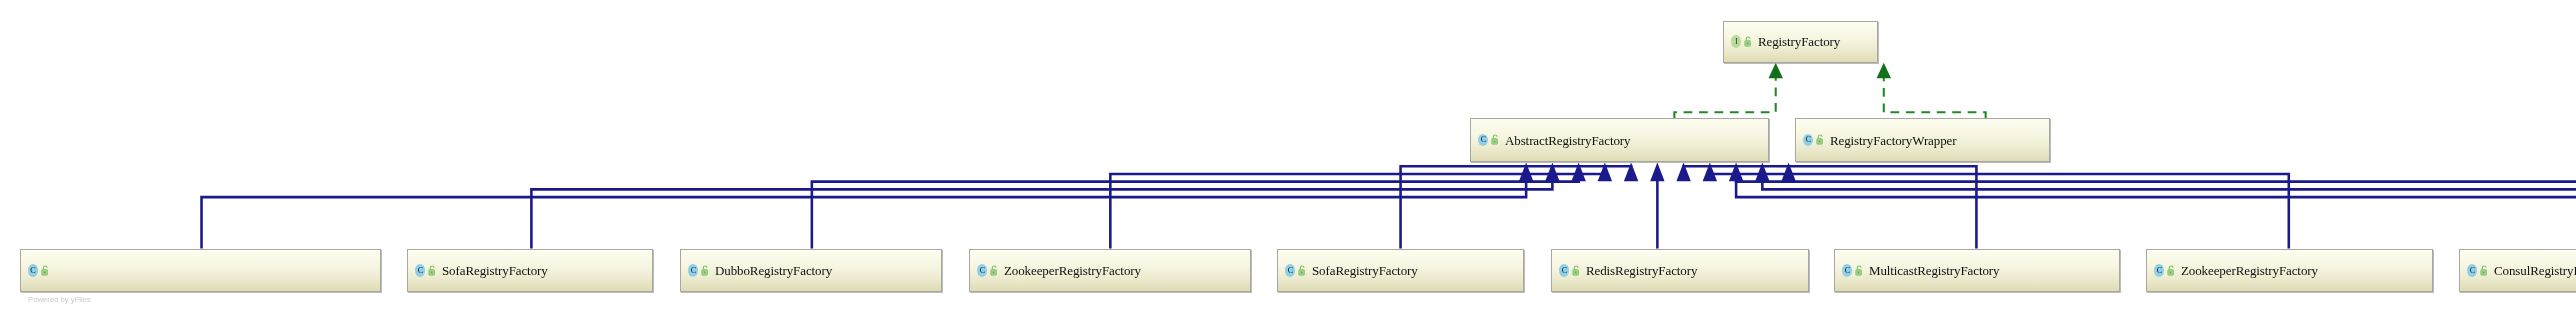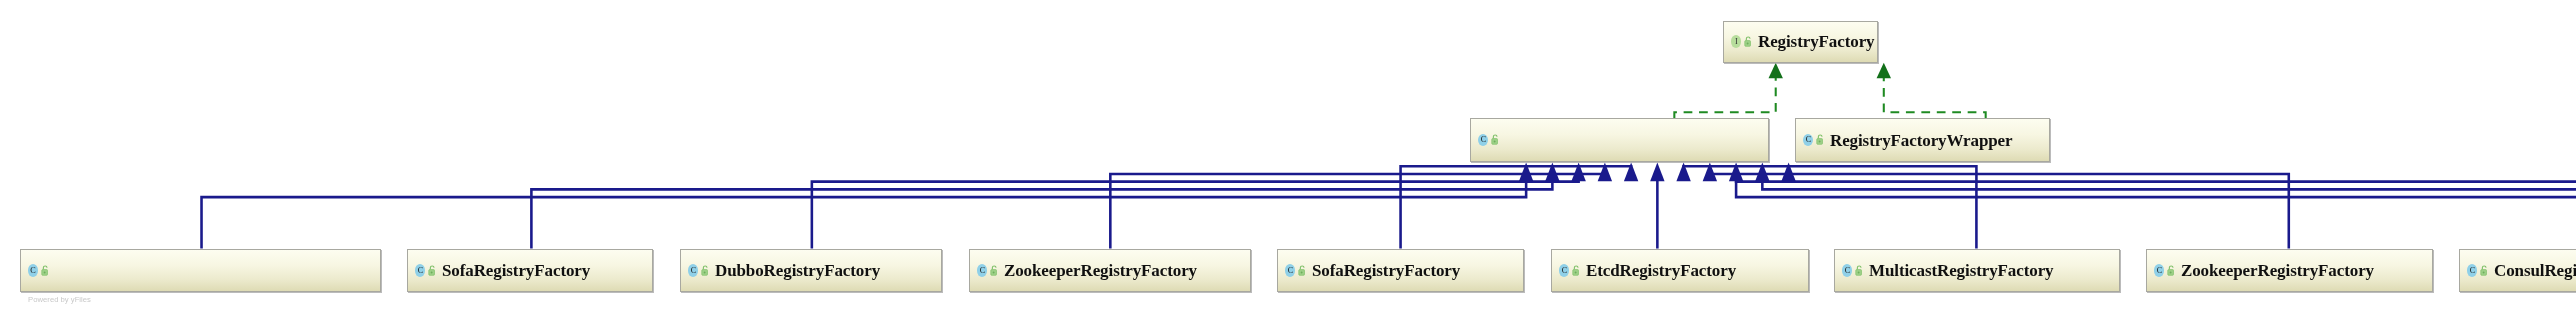--- a/index.html
+++ b/index.html
@@ -107,25 +107,24 @@
   .lock-icon {
     flex: 0 0 auto;
     width: 9.3px;
     height: 11.3px;
     margin-right: 4.6px;
   }
 
   .node-label {
     flex: 1 1 auto;
     font-family: "Liberation Serif", serif;
-    font-size: 17px;
+    font-size: 13px;
     color: #101010;
     line-height: 1;
     letter-spacing: -0.1px;
-    font-weight: bold;
   }
 </style>
 </head>
 <body>
 
 <div id="canvas">
 
   <svg id="edges" viewBox="0 0 6522 616" xmlns="http://www.w3.org/2000/svg">
     <defs>
       <marker id="gen-arrow" viewBox="0 0 12 14" refX="6" refY="13" markerWidth="12" markerHeight="14" orient="auto-start-reverse" markerUnits="userSpaceOnUse">
@@ -199,20 +198,21 @@
       <span class="glyph-ell"></span>
       <span class="glyph-letter">C</span>
     </span>
     <span class="lock-icon">
       <svg viewBox="0 0 18 22" width="9.3" height="11.3" xmlns="http://www.w3.org/2000/svg">
         <path d="M4.5 9 V5.5 a3.6 3.6 0 0 1 7.2 0" fill="none" stroke="#7fc069" stroke-width="2.2"></path>
         <rect x="1.5" y="9" width="11" height="11" rx="1.6" fill="#9ed189" stroke="#7fc069" stroke-width="1.4"></rect>
         <circle cx="7" cy="14.5" r="1.9" fill="#6fae5c"></circle>
       </svg>
     </span>
+    <span class="node-label">AbstractRegistryFactory</span>
   </div>
 
   <div class="uml-node" style="left:1795px; top:118px; width:255px; height:44px;">
     <span class="node-icon icon-class">
       <span class="glyph-ell"></span>
       <span class="glyph-letter">C</span>
     </span>
     <span class="lock-icon">
       <svg viewBox="0 0 18 22" width="9.3" height="11.3" xmlns="http://www.w3.org/2000/svg">
         <path d="M4.5 9 V5.5 a3.6 3.6 0 0 1 7.2 0" fill="none" stroke="#7fc069" stroke-width="2.2"></path>
@@ -286,21 +286,21 @@
       <div class="uml-node" style="left: 1551px; top: 249px; width: 258px; height: 43px;">
         <span class="node-icon icon-class">
           <span class="glyph-ell"></span>
           <span class="glyph-letter">C</span>
         </span>
         <span class="lock-icon"><svg viewBox="0 0 18 22" width="9.3" height="11.3" xmlns="http://www.w3.org/2000/svg">
             <path d="M4.5 9 V5.5 a3.6 3.6 0 0 1 7.2 0" fill="none" stroke="#7fc069" stroke-width="2.2"></path>
             <rect x="1.5" y="9" width="11" height="11" rx="1.6" fill="#9ed189" stroke="#7fc069" stroke-width="1.4"></rect>
             <circle cx="7" cy="14.5" r="1.9" fill="#6fae5c"></circle>
           </svg></span>
-        <span class="node-label">EtcdRegistryFactory</span>
+        <span class="node-label">RedisRegistryFactory</span>
       </div>
       <div class="uml-node" style="left: 1834px; top: 249px; width: 286px; height: 43px;">
         <span class="node-icon icon-class">
           <span class="glyph-ell"></span>
           <span class="glyph-letter">C</span>
         </span>
         <span class="lock-icon"><svg viewBox="0 0 18 22" width="9.3" height="11.3" xmlns="http://www.w3.org/2000/svg">
             <path d="M4.5 9 V5.5 a3.6 3.6 0 0 1 7.2 0" fill="none" stroke="#7fc069" stroke-width="2.2"></path>
             <rect x="1.5" y="9" width="11" height="11" rx="1.6" fill="#9ed189" stroke="#7fc069" stroke-width="1.4"></rect>
             <circle cx="7" cy="14.5" r="1.9" fill="#6fae5c"></circle>

